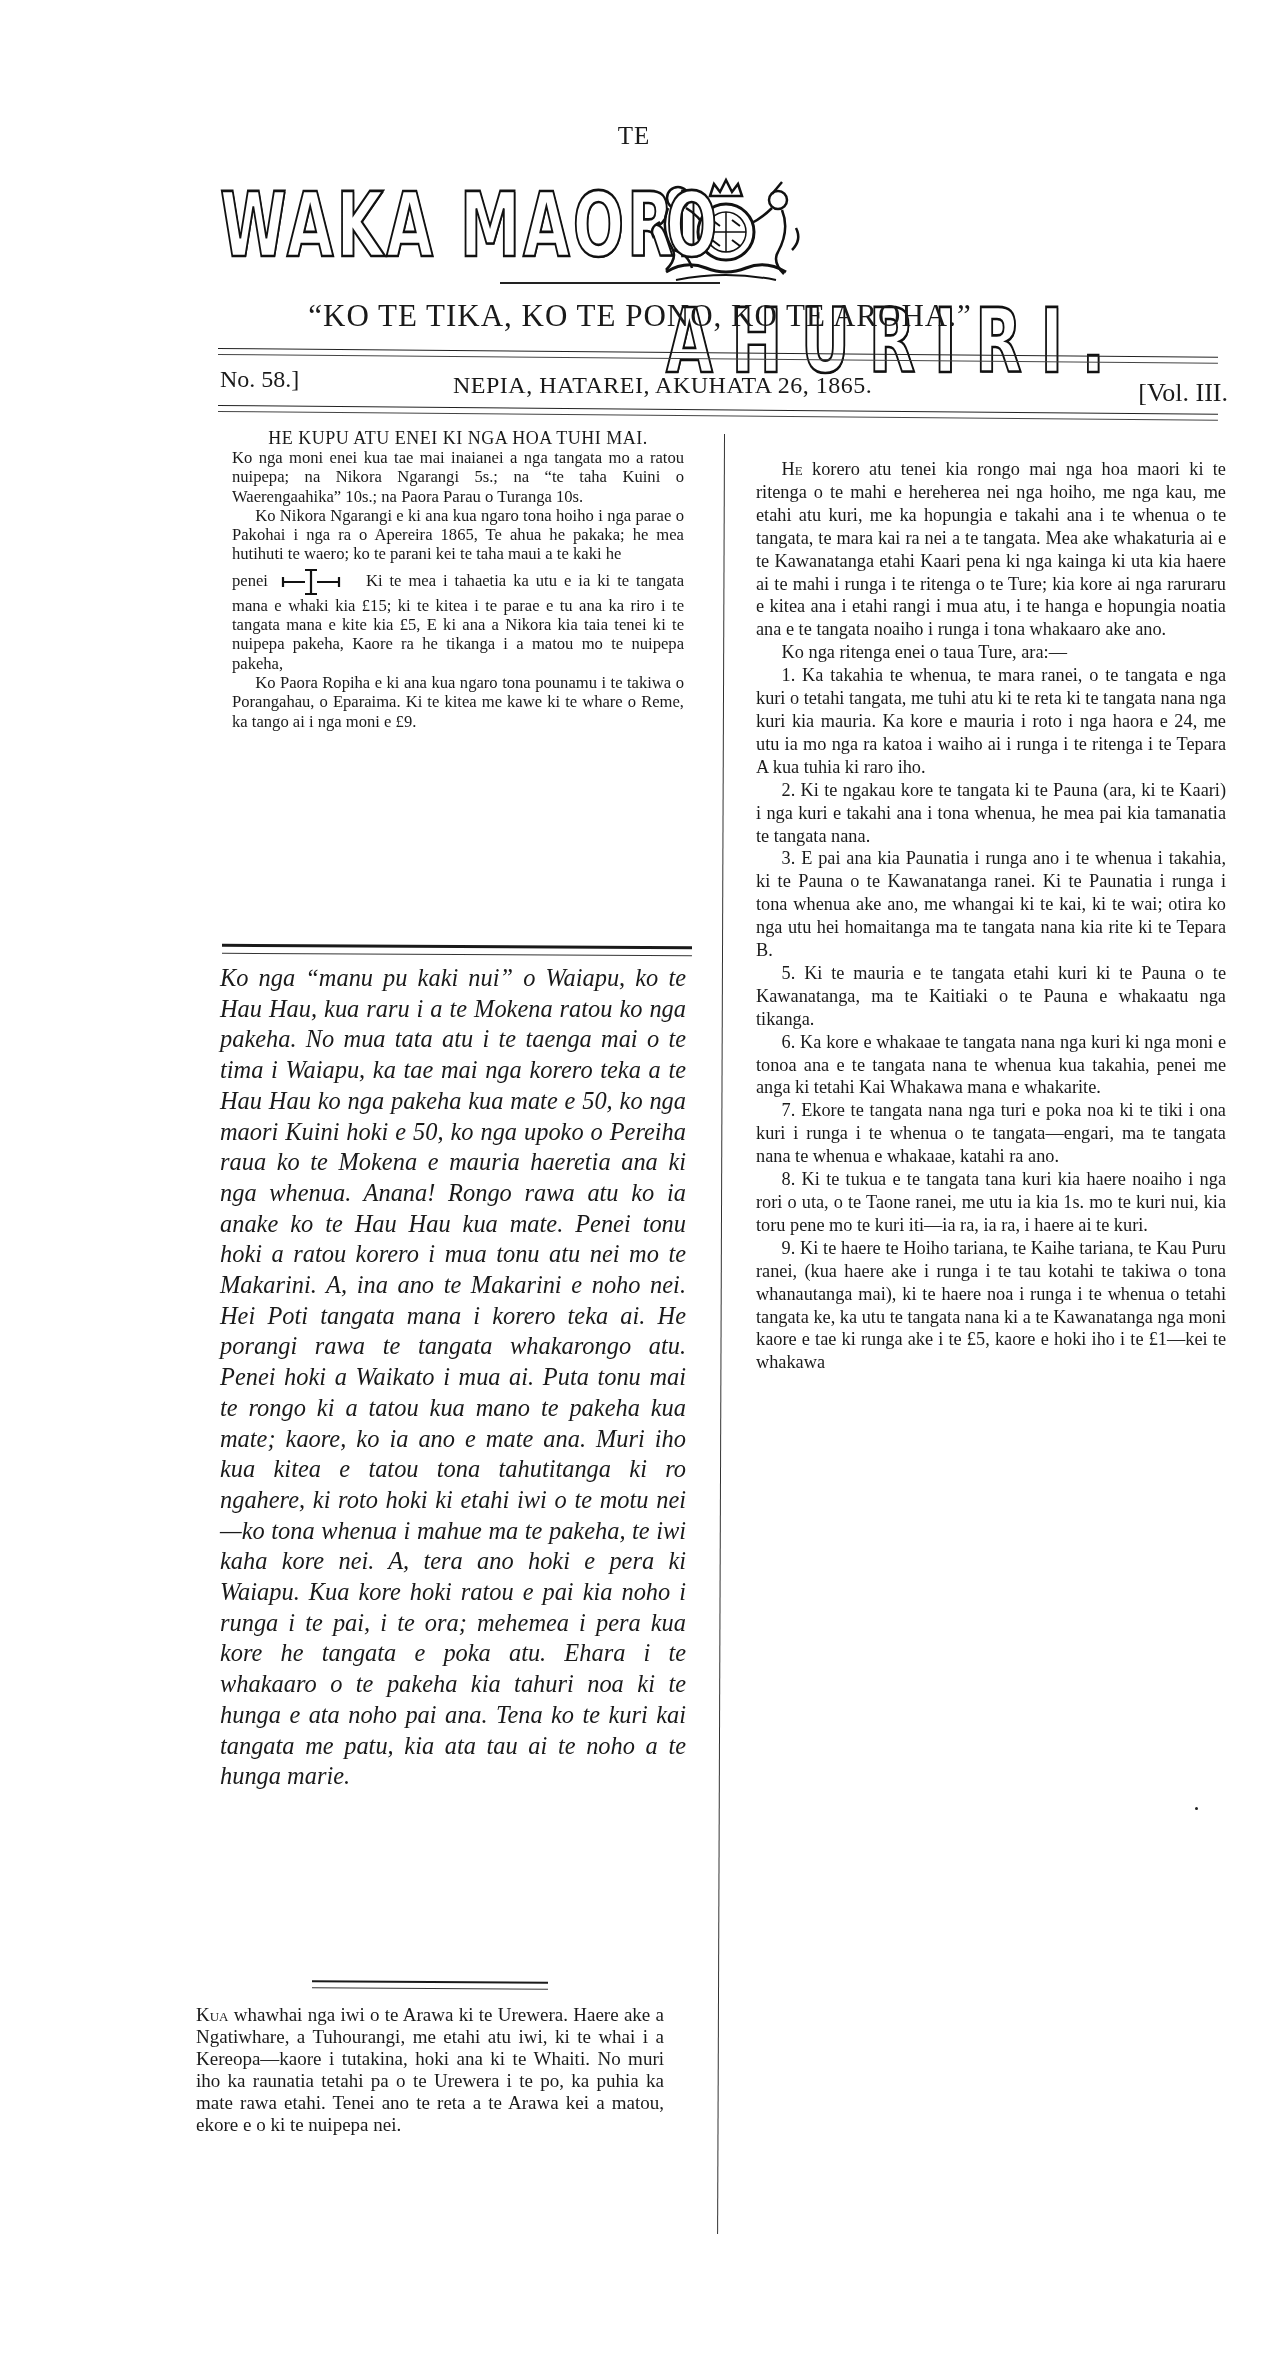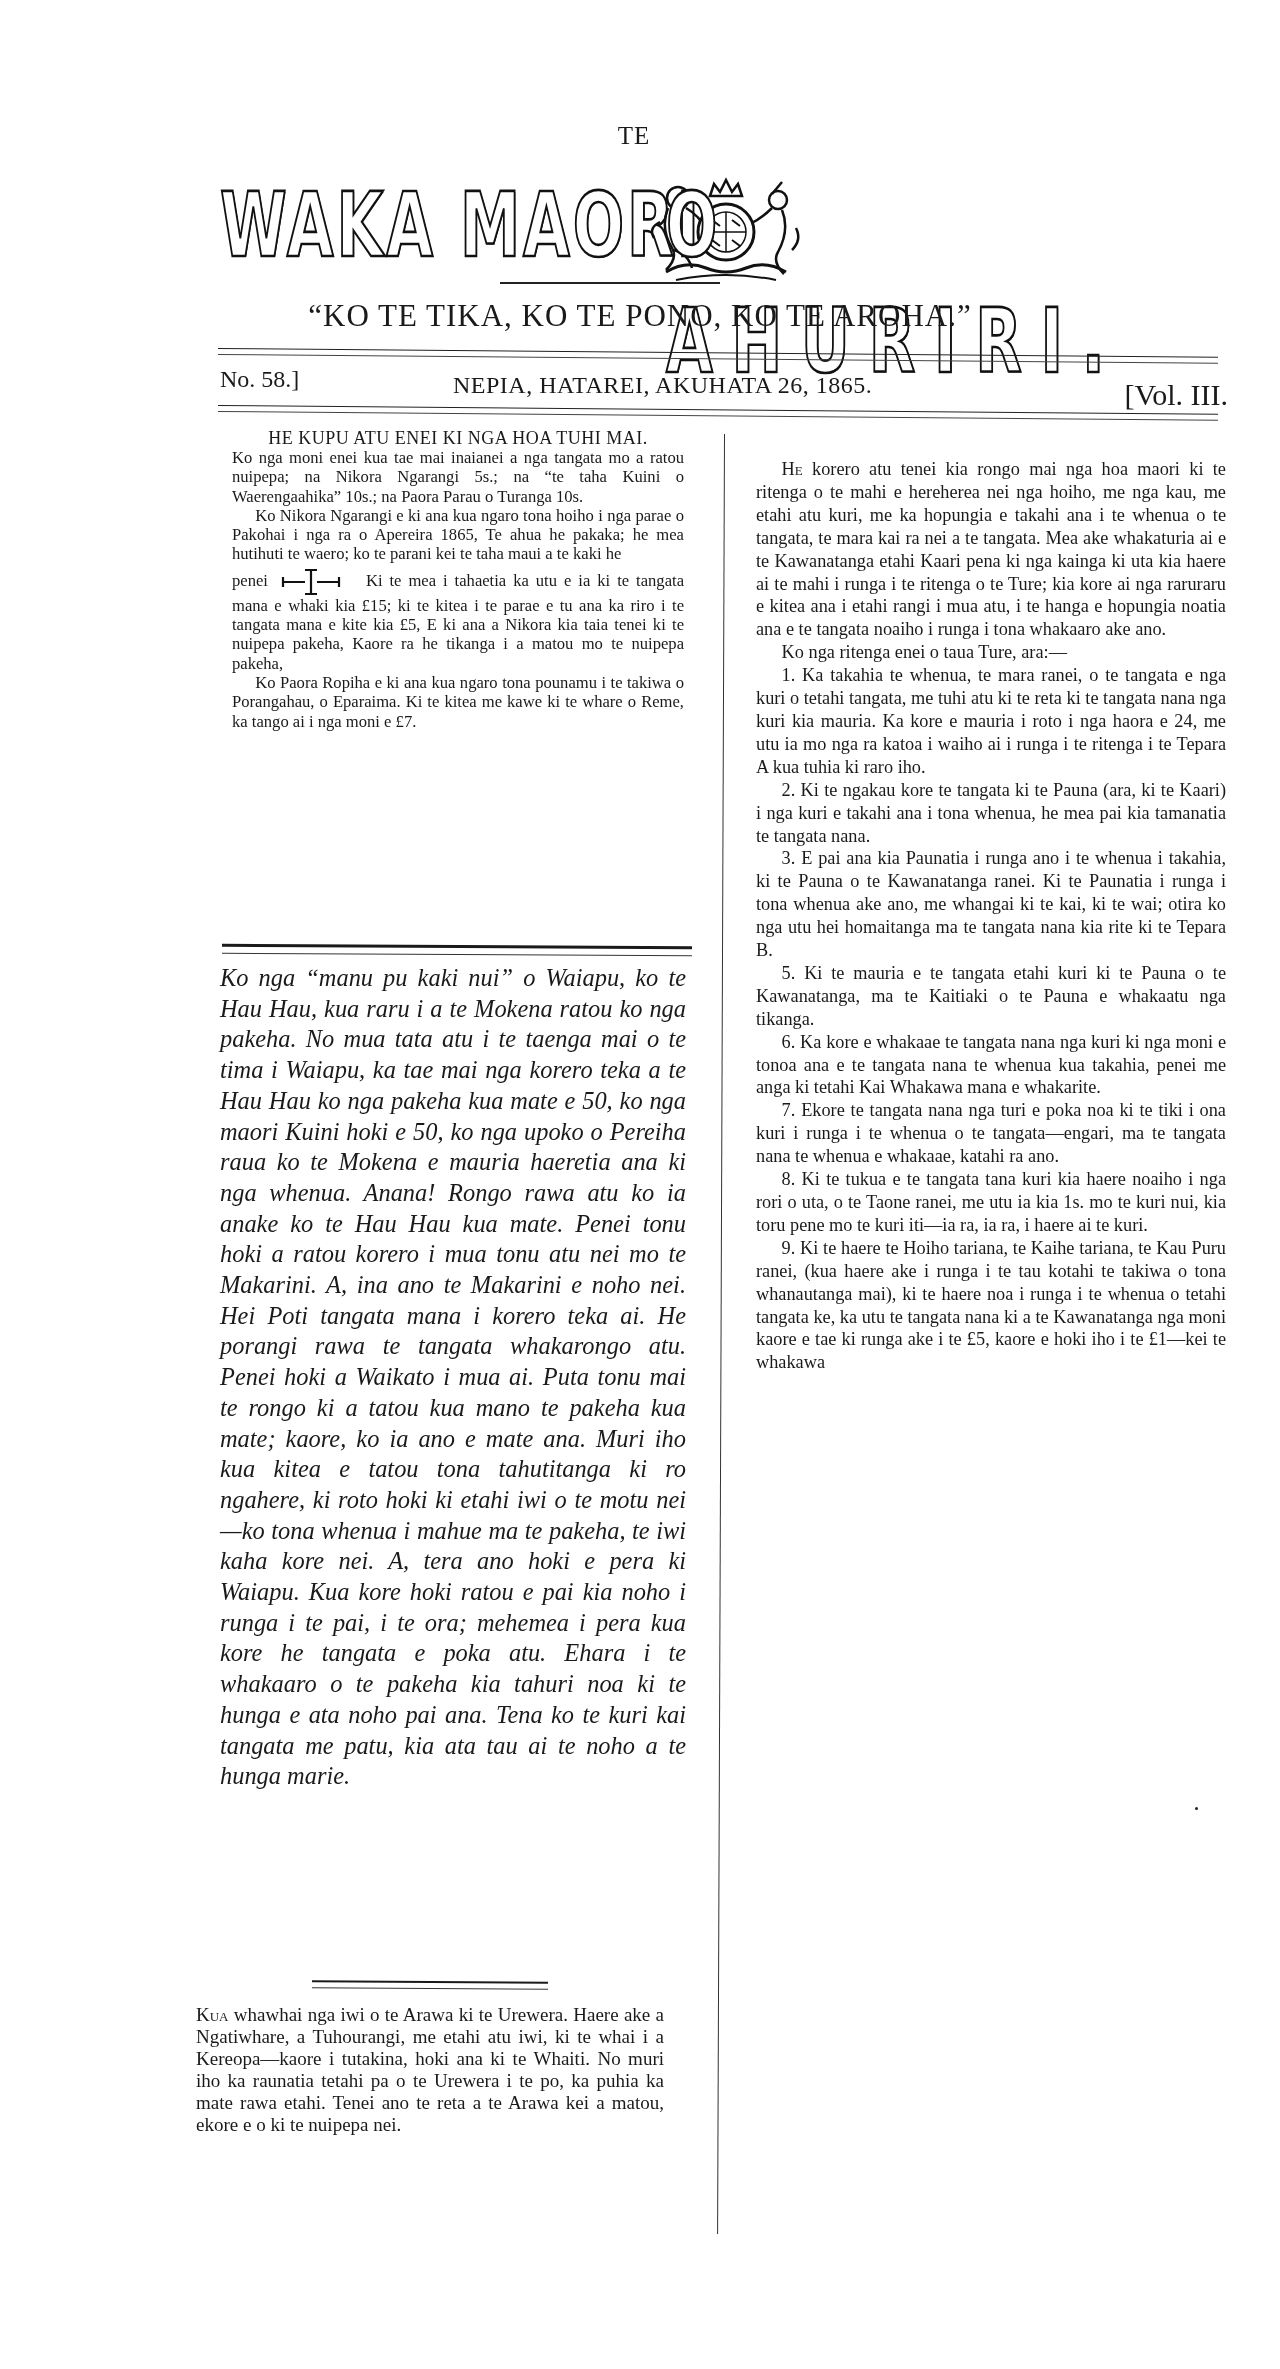--- a/index.html
+++ b/index.html
@@ -26,21 +26,21 @@
         font-size: 31px; letter-spacing: 1px; }
 
   .double-rule { position: absolute; left: 218px; width: 1000px; height: 5px;
         border-top: 1.5px solid #222; border-bottom: 1px solid #444; }
   .dr1 { top: 348px; transform: rotate(0.5deg); transform-origin: left; }
   .dr2 { top: 405px; transform: rotate(0.5deg); transform-origin: left; }
 
   .dateline { position: absolute; top: 362px; left: 218px; width: 1010px; height: 44px; font-size: 24px; }
   .issue-no { position: absolute; left: 2px; top: 4px; }
   .date-text { position: absolute; left: 235px; top: 10px; letter-spacing: 0.5px; }
-  .vol { position: absolute; right: 0; top: 16px; font-size: 30px; text-align: right; }
+  .vol { position: absolute; right: 0; top: 16px; font-size: 26px; text-align: right; }
 
   
   .col { position: absolute; font-size: 16.6px; line-height: 19.3px; text-align: justify; }
   .col p { margin: 0; text-indent: 1.4em; }
   .col p.noind { text-indent: 0; }
   .col-left { left: 232px; top: 428px; width: 452px; }
   .col-right { left: 756px; top: 458px; width: 470px; font-size: 18.3px; line-height: 22.9px; }
   .col-divider { position: absolute; left: 724px; top: 434px; width: 0; height: 1800px;
         border-left: 1.2px solid #333; transform: rotate(0.22deg); transform-origin: top; }
 
@@ -119,21 +119,21 @@
     <p class="notice-heading">HE KUPU ATU ENEI KI NGA HOA TUHI MAI.</p>
     <p class="noind"><span>Ko nga moni enei kua tae mai inaianei a nga tangata mo a ratou nuipepa; na Nikora Ngarangi 5s.; na “te taha Kuini o Waerengaahika” 10s.; na Paora Parau o Turanga 10s.</span></p>
     <p><span>Ko Nikora Ngarangi e ki ana kua ngaro tona hoiho i nga parae o Pakohai i nga ra o Apereira 1865, Te ahua he pakaka; he mea hutihuti te waero; ko te parani kei te taha maui a te kaki he</span></p>
     <p class="noind" style="margin-top:4px">
       <span>penei</span>
       <svg class="horse-brand" viewBox="0 0 60 28">
         <path d="M2 14 h22 M2 9 v10 M30 2 v24 M24 2 h12 M24 26 h12 M36 14 h22 M58 9 v10" stroke="#111" stroke-width="2.2" fill="none"></path>
       </svg>
       <span>Ki te mea i tahaetia ka utu e ia ki te tangata mana e whaki kia £15; ki te kitea i te parae e tu ana ka riro i te tangata mana e kite kia £5, E ki ana a Nikora kia taia tenei ki te nuipepa pakeha, Kaore ra he tikanga i a matou mo te nuipepa pakeha,</span>
     </p>
-    <p><span>Ko Paora Ropiha e ki ana kua ngaro tona pounamu i te takiwa o Porangahau, o Eparaima. Ki te kitea me kawe ki te whare o Reme, ka tango ai i nga moni e £7.</span></p>
+    <p><span>Ko Paora Ropiha e ki ana kua ngaro tona pounamu i te takiwa o Porangahau, o Eparaima. Ki te kitea me kawe ki te whare o Reme, ka tango ai i nga moni e £9.</span></p>
   </div>
 
   <div class="thick-rule"></div>
 
   <div class="col-article">
     <p><span>Ko</span> <span>nga “manu pu kaki nui” o Waiapu, ko te Hau Hau, kua raru i a te Mokena ratou ko nga pakeha. No mua tata atu i te taenga mai o te tima i Waiapu, ka tae mai nga korero teka a te Hau Hau ko nga pakeha kua mate e 50, ko nga maori Kuini hoki e 50, ko nga upoko o Pereiha raua ko te Mokena e mauria haeretia ana ki nga whenua. Anana! Rongo rawa atu ko ia anake ko te Hau Hau kua mate. Penei tonu hoki a ratou korero i mua tonu atu nei mo te Makarini. A, ina ano te Makarini e noho nei. Hei Poti tangata mana i korero teka ai. He porangi rawa te tangata whakarongo atu. Penei hoki a Waikato i mua ai. Puta tonu mai te rongo ki a tatou kua mano te pakeha kua mate; kaore, ko ia ano e mate ana. Muri iho kua kitea e tatou tona tahutitanga ki ro ngahere, ki roto hoki ki etahi iwi o te motu nei—ko tona whenua i mahue ma te pakeha, te iwi kaha kore nei. A, tera ano hoki e pera ki Waiapu. Kua kore hoki ratou e pai kia noho i runga i te pai, i te ora; mehemea i pera kua kore he tangata e poka atu. Ehara i te whakaaro o te pakeha kia tahuri noa ki te hunga e ata noho pai ana. Tena ko te kuri kai tangata me patu, kia ata tau ai te noho a te hunga marie.</span></p>
   </div>
 
   <div class="short-rule"></div>
 

